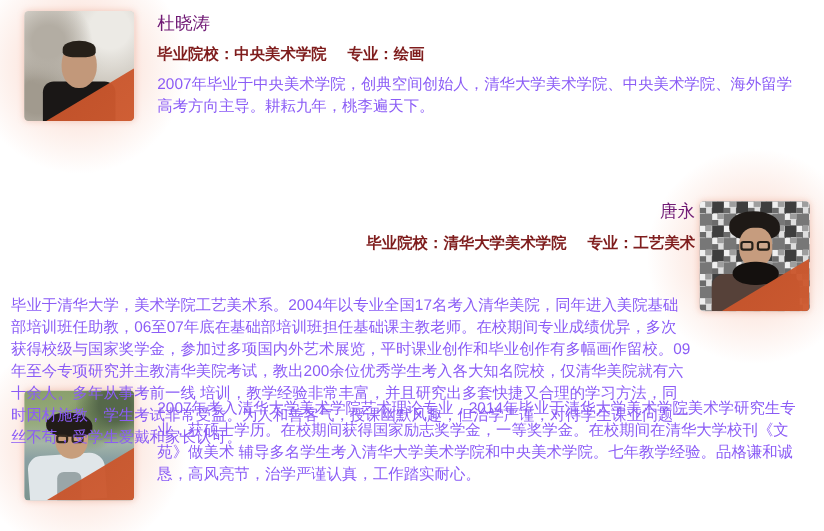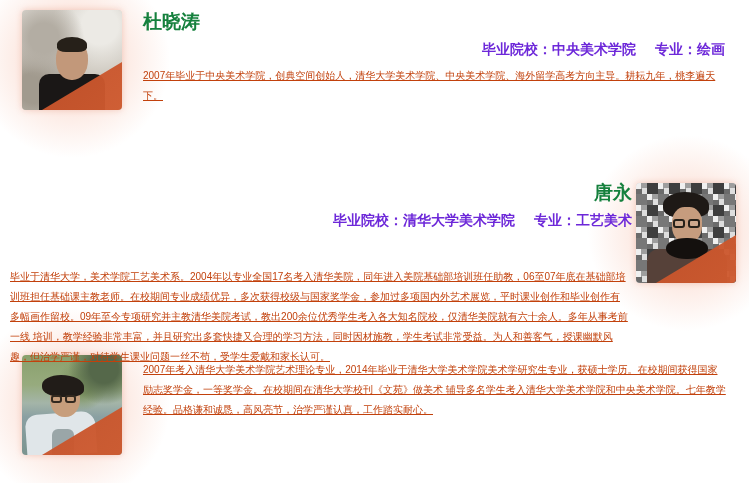--- a/index.html
+++ b/index.html
@@ -67,24 +67,24 @@
   }
   .gao-shirt { position:absolute; z-index:2; bottom:0; left:4px; width:70px; height:42px; background:#e0e6e9; border-radius:12px 14px 0 0; transform:rotate(-4deg); }
   .gao-inner { position:absolute; z-index:3; bottom:0; left:30px; width:22px; height:26px; background:#9aa6a8; border-radius:6px 6px 0 0; }
   .gao-head  { position:absolute; z-index:3; top:26px; left:28px; width:30px; height:36px; background:#c79e7c; border-radius:45% 45% 48% 48%; }
   .gao-hair  { position:absolute; z-index:4; top:20px; left:20px; width:42px; height:22px; background:#211c18; border-radius:50% 60% 35% 50%; }
   .gao-lens  { position:absolute; z-index:4; top:40px; width:11px; height:8px; border:2px solid #33291f; border-radius:3px; }
   .gao-lens.l { left:29px; } .gao-lens.r { left:43px; }
 
   
   .text-block { position: absolute; z-index: 2; }
-  .name { font-size: 19px; line-height: 24px; font-weight: bold; color: #15803d; }
-  .school-line { margin-top: 6px; font-size: 14px; line-height: 18px; font-weight: bold; color: #6d28d9; text-align: right; }
+  .name { font-size: 16px; line-height: 24px; font-weight: normal; color: #701a75; }
+  .school-line { margin-top: 6px; font-size: 14px; line-height: 18px; font-weight: bold; color: #7f1d1d; }
   .school-line .major { margin-left: 15px; }
-  .bio { margin-top: 8px; font-size: 10px; line-height: 20px; color: #c2410c; text-decoration: underline; }
+  .bio { margin-top: 8px; font-size: 14px; line-height: 20px; color: #8b5cf6; }
   .bio.standalone { margin-top: 0; }
 
   .pw-1 { left: 22px;  top: 10px; }
   .tb-1 { left: 143px; top: 10px;  width: 582px; }
 
   .tb-2-head { top: 181px; right: 117px; text-align: right; }
   .pw-2 { left: 636px; top: 183px; }
   .tb-2-bio  { left: 10px; top: 229px; width: 618px; margin-top: 38px; }
 
   .pw-3 { left: 22px;  top: 355px; }

